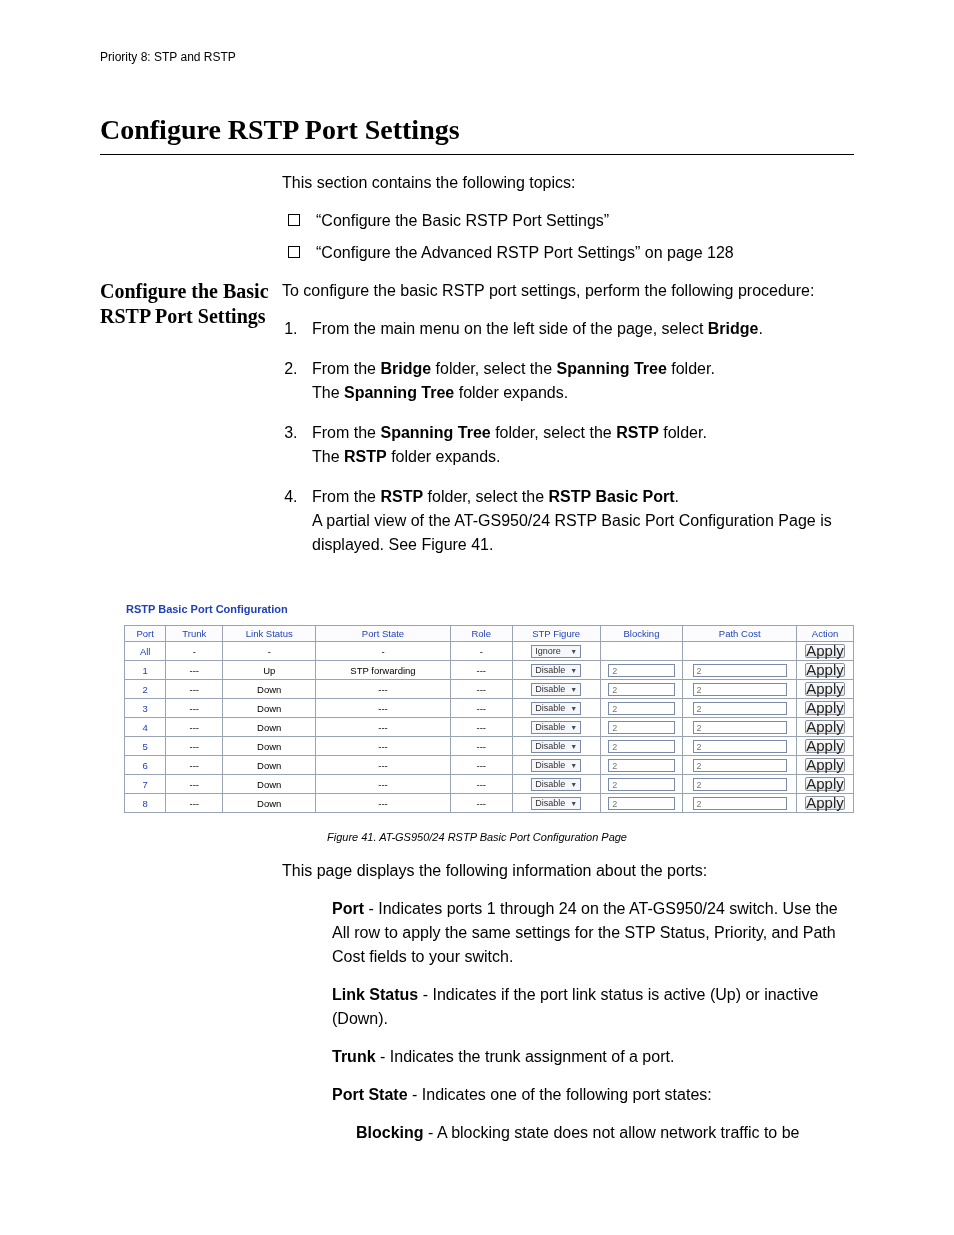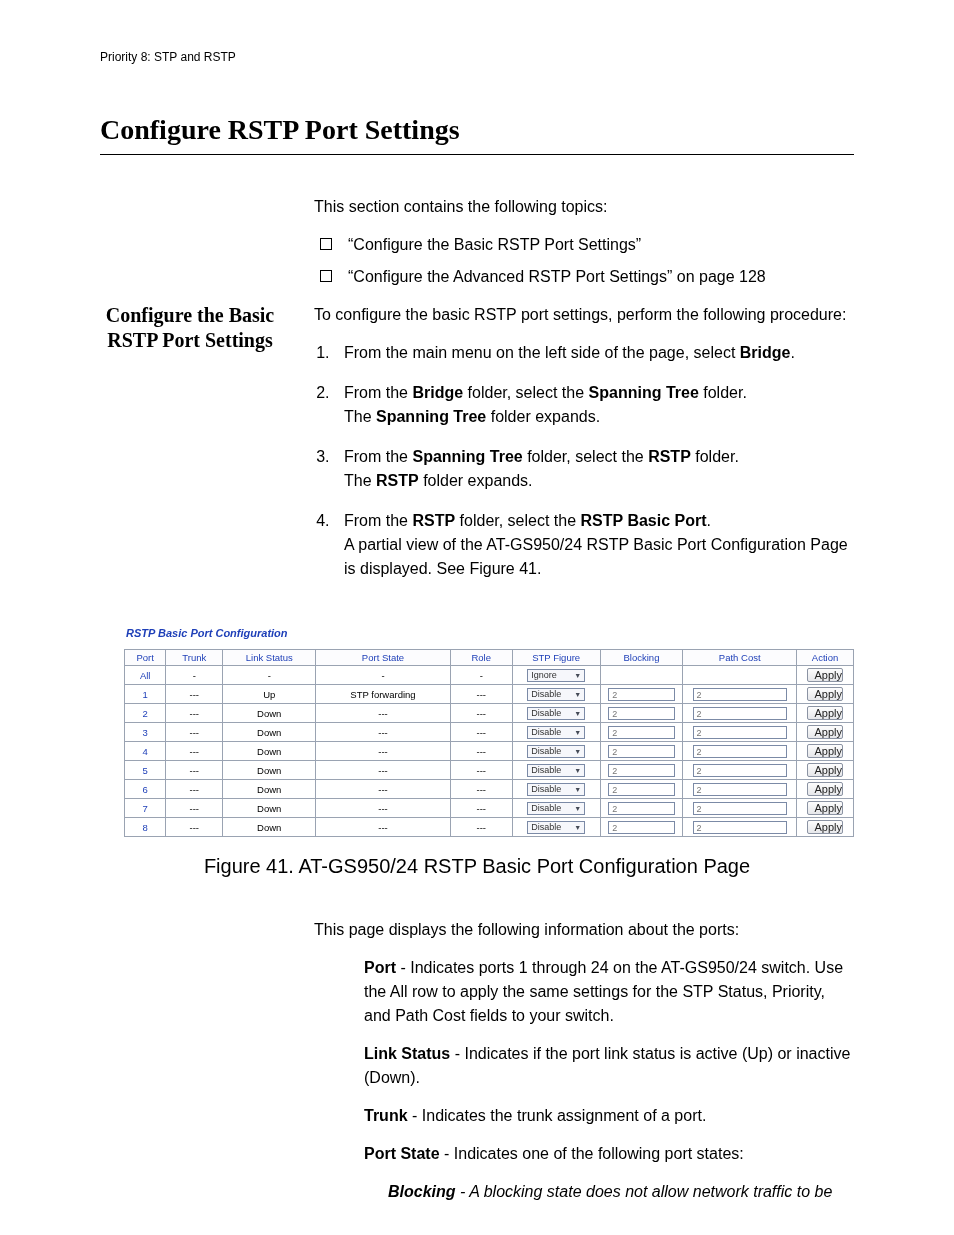--- a/index.html
+++ b/index.html
@@ -22,28 +22,28 @@
     font-family: "Times New Roman", Times, serif;
     font-weight: bold;
     font-size: 28px;
     margin: 0 0 6px 0;
     border-bottom: 1.5px solid #000;
     padding-bottom: 8px;
   }
   .two-col {
     display: grid;
     grid-template-columns: 180px 1fr;
-    column-gap: 34px;
-    margin-top: 40px;
+    column-gap: 2px;
+    margin-top: 16px;
   }
   .sidehead {
     font-family: "Times New Roman", Times, serif;
     font-weight: bold;
     font-size: 20px;
-    text-align: center;
+    text-align: left;
     line-height: 1.25;
   }
   .body-col {
     font-size: 16px;
     line-height: 1.5;
   }
   .body-col p { margin: 0 0 14px 0; }
   ul.boxlist { list-style: none; padding: 0; margin: 0 0 14px 0; }
   ul.boxlist li {
     position: relative;
@@ -64,21 +64,20 @@
   .bold { font-weight: bold; }
 
   
   .figure-block {
     margin: 30px 0 10px 0;
     font-size: 10px;
   }
   .fig-title {
     color: #1e3fb8;
     font-weight: bold;
-    font-style: italic;
     font-size: 11px;
     margin: 0 0 10px 26px;
   }
   table.port-table {
     border-collapse: collapse;
     width: calc(100% - 24px);
     margin-left: 24px;
     table-layout: fixed;
   }
   table.port-table th, table.port-table td {
@@ -109,21 +108,21 @@
   col.c-role   { width: 60px; }
   col.c-stp    { width: 85px; }
   col.c-prio   { width: 80px; }
   col.c-path   { width: 110px; }
   col.c-act    { width: 55px; }
 
   .mini-select {
     display: inline-flex;
     align-items: center;
     justify-content: space-between;
-    width: 58px;
+    width: 50px;
     height: 13px;
     border: 1px solid #7b8aa6;
     background: #f6f7fb;
     font-size: 9px;
     padding: 0 3px;
     color: #333;
   }
   .mini-select .tri {
     font-size: 7px;
     color: #454b57;
@@ -138,36 +137,37 @@
     font-size: 9px;
     text-align: left;
     padding: 0 3px;
     color: #777;
     line-height: 13px;
   }
   .mini-btn {
     display: inline-block;
     min-width: 36px;
     height: 14px;
-    font-size: 11px;
+    font-size: 15px;
     background: linear-gradient(#fdfdfd,#e6e7ea);
     border: 1px solid #8b93a3;
     border-radius: 2px;
     line-height: 12px;
     color: #222;
     text-align: right;
   }
   .figure-caption {
     text-align: center;
-    font-size: 20px;
+    font-size: 11px;
     margin: 18px 0 12px 0;
+    font-style: italic;
   }
   .def-block { margin-left: 50px; }
   .def-block p { margin: 0 0 14px 0; }
-  .def-sub { margin-left: 24px; font-style: italic; }
+  .def-sub { margin-left: 24px; }
 </style>
 </head>
 <body>
 
 <div class="page">
   <div class="running-head">Priority 8: STP and RSTP</div>
 
   <h1 class="section-title">Configure RSTP Port Settings</h1>
 
   <div class="two-col">

